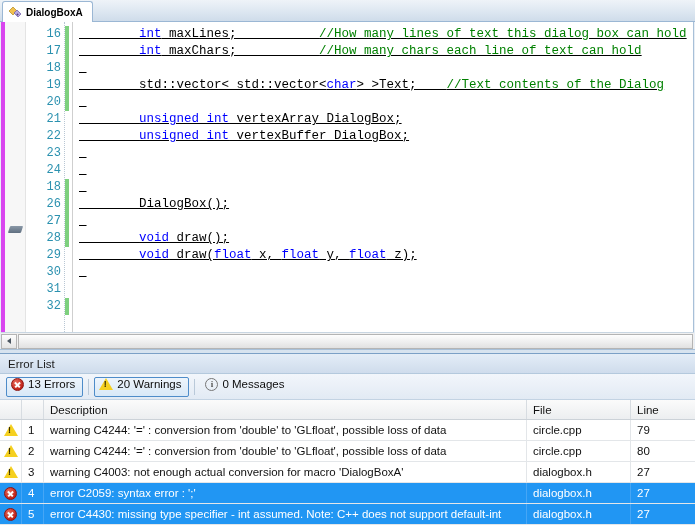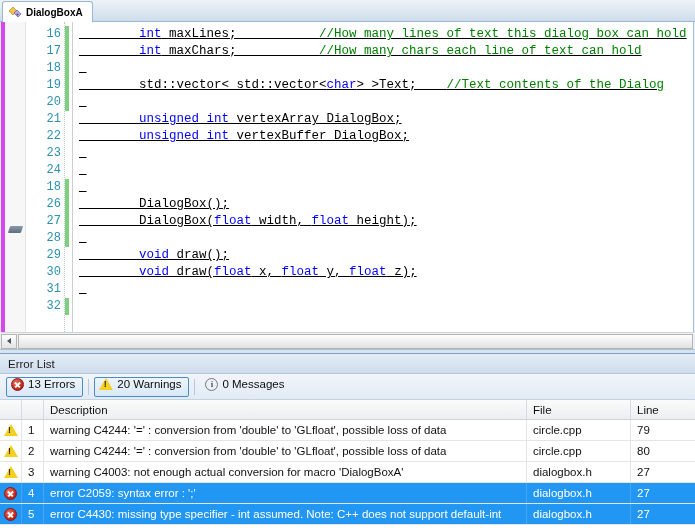--- a/index.html
+++ b/index.html
@@ -407,21 +407,20 @@
           <div class="code-line"><span class="txt">        </span><span class="kw">int</span><span class="txt"> maxChars;           </span><span class="cmt">//How many chars each line of text can hold</span></div>
           <div class="code-line">&nbsp;</div>
           <div class="code-line"><span class="txt">        std::vector&lt; std::vector&lt;</span><span class="kw">char</span><span class="txt">&gt; &gt;Text;    </span><span class="cmt">//Text contents of the Dialog</span></div>
           <div class="code-line">&nbsp;</div>
           <div class="code-line"><span class="txt">        </span><span class="kw">unsigned int</span><span class="txt"> vertexArray_DialogBox;</span></div>
           <div class="code-line"><span class="txt">        </span><span class="kw">unsigned int</span><span class="txt"> vertexBuffer_DialogBox;</span></div>
           <div class="code-line">&nbsp;</div>
           <div class="code-line">&nbsp;</div>
           <div class="code-line">&nbsp;</div>
           <div class="code-line"><span class="txt">        DialogBox();</span></div>
-          <div class="code-line"><span class="txt">        DialogBox(</span><span class="kw">float</span><span class="txt"> width, </span><span class="kw">float</span><span class="txt"> height);</span></div>
           <div class="code-line">&nbsp;</div>
           <div class="code-line"><span class="txt">        </span><span class="kw">void</span><span class="txt"> draw();</span></div>
           <div class="code-line"><span class="txt">        </span><span class="kw">void</span><span class="txt"> draw(</span><span class="kw">float</span><span class="txt"> x, </span><span class="kw">float</span><span class="txt"> y, </span><span class="kw">float</span><span class="txt"> z);</span></div>
           <div class="code-line">&nbsp;</div>
         </div>
     </div>
 
     <div class="h-scroll">
       <div class="hs-btn">
           <span class="arrow-l"></span>

